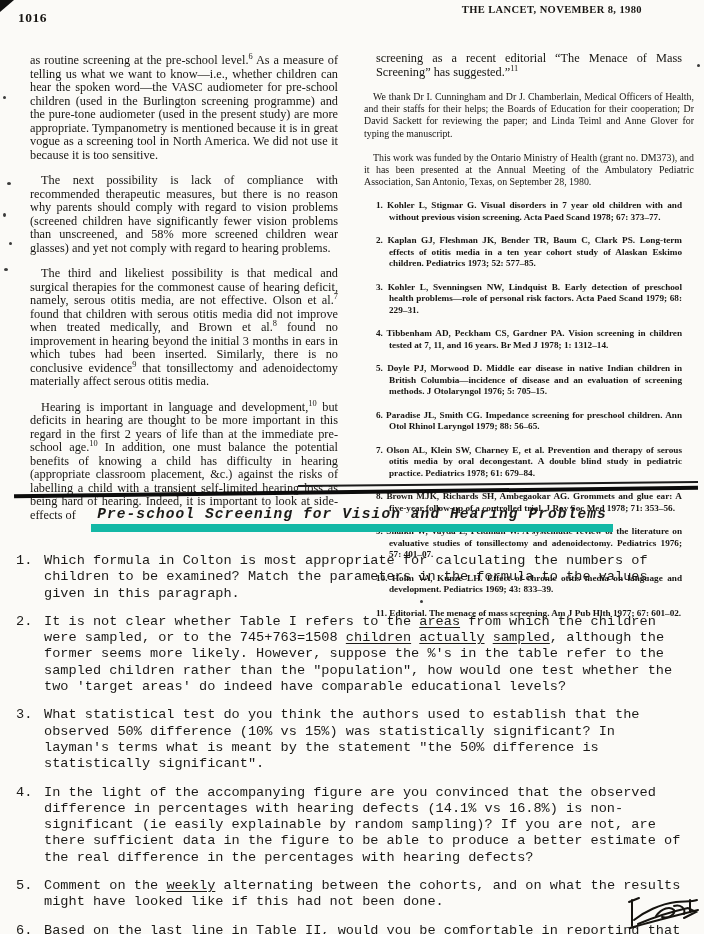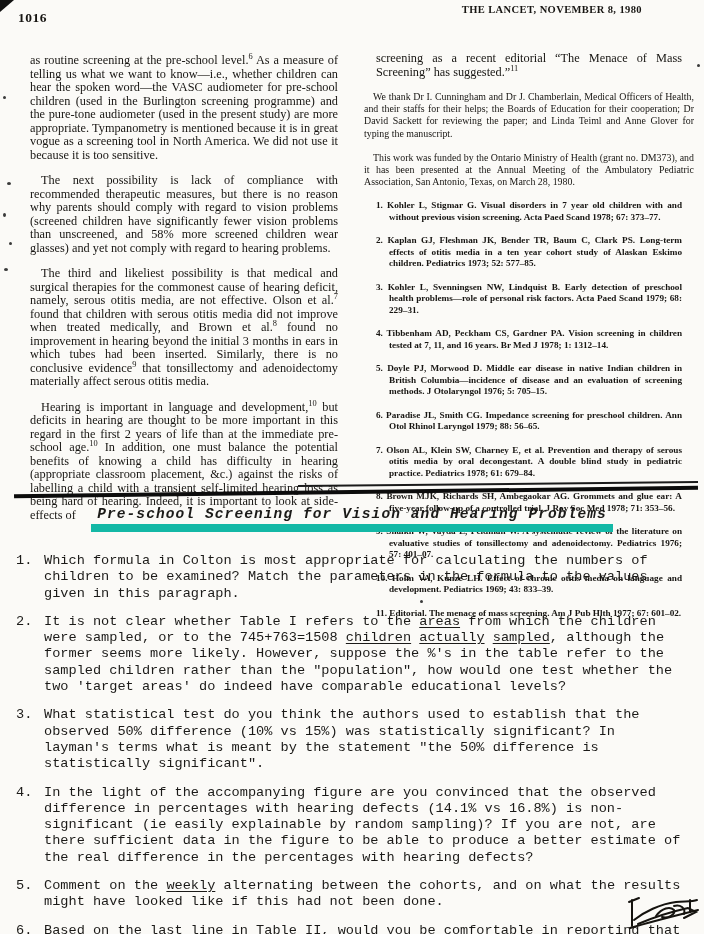--- a/index.html
+++ b/index.html
@@ -61,21 +61,21 @@
   <p>as routine screening at the pre-school level.<sup>6</sup> As a measure of telling us what we want to know—i.e., whether children can hear the spoken word—the VASC audiometer for pre-school children (used in the Burlington screening programme) and the pure-tone audiometer (used in the present study) are more appropriate. Tympanometry is mentioned because it is in great vogue as a screening tool in North America. We did not use it because it is too sensitive.</p>
   <p class="indent">The next possibility is lack of compliance with recommended therapeutic measures, but there is no reason why parents should comply with regard to vision problems (screened children have significantly fewer vision problems than unscreened, and 58% more screened children wear glasses) and yet not comply with regard to hearing problems.</p>
   <p class="indent">The third and likeliest possibility is that medical and surgical therapies for the commonest cause of hearing deficit, namely, serous otitis media, are not effective. Olson et al.<sup>7</sup> found that children with serous otitis media did not improve when treated medically, and Brown et al.<sup>8</sup> found no improvement in hearing beyond the initial 3 months in ears in which tubes had been inserted. Similarly, there is no conclusive evidence<sup>9</sup> that tonsillectomy and adenoidectomy materially affect serous otitis media.</p>
   <p class="indent">Hearing is important in language and development,<sup>10</sup> but deficits in hearing are thought to be more important in this regard in the first 2 years of life than at the immediate pre-school age.<sup>10</sup> In addition, one must balance the potential benefits of knowing a child has difficulty in hearing (appropriate classroom placement, &amp;c.) against the risks of labelling a child with a transient self-limited hearing loss as being hard of hearing. Indeed, it is important to look at side-effects of</p>
 </div>
 
 <div class="col col-right">
   <p>screening as a recent editorial “The Menace of Mass Screening” has suggested.”<sup>11</sup></p>
   <div class="acks">
     <p>We thank Dr I. Cunningham and Dr J. Chamberlain, Medical Officers of Health, and their staffs for their helps; the Boards of Education for their cooperation; Dr David Sackett for reviewing the paper; and Linda Teiml and Anne Glover for typing the manuscript.</p>
-    <p>This work was funded by the Ontario Ministry of Health (grant no. DM373), and it has been presented at the Annual Meeting of the Ambulatory Pediatric Association, San Antonio, Texas, on March 28, 1980.</p>
+    <p>This work was funded by the Ontario Ministry of Health (grant no. DM373), and it has been presented at the Annual Meeting of the Ambulatory Pediatric Association, San Antonio, Texas, on September 28, 1980.</p>
   </div>
   <div class="refs">
     <p class="ref">1. Kohler L, Stigmar G. Visual disorders in 7 year old children with and without previous vision screening. Acta Paed Scand 1978; 67: 373–77.</p>
     <p class="ref">2. Kaplan GJ, Fleshman JK, Bender TR, Baum C, Clark PS. Long-term effects of otitis media in a ten year cohort study of Alaskan Eskimo children. Pediatrics 1973; 52: 577–85.</p>
     <p class="ref">3. Kohler L, Svenningsen NW, Lindquist B. Early detection of preschool health problems—role of personal risk factors. Acta Paed Scand 1979; 68: 229–31.</p>
     <p class="ref">4. Tibbenham AD, Peckham CS, Gardner PA. Vision screening in children tested at 7, 11, and 16 years. Br Med J 1978; 1: 1312–14.</p>
     <p class="ref">5. Doyle PJ, Morwood D. Middle ear disease in native Indian children in British Columbia—incidence of disease and an evaluation of screening methods. J Otolaryngol 1976; 5: 705–15.</p>
     <p class="ref">6. Paradise JL, Smith CG. Impedance screening for preschool children. Ann Otol Rhinol Laryngol 1979; 88: 56–65.</p>
     <p class="ref">7. Olson AL, Klein SW, Charney E, et al. Prevention and therapy of serous otitis media by oral decongestant. A double blind study in pediatric practice. Pediatrics 1978; 61: 679–84.</p>
     <p class="ref">8. Brown MJK, Richards SH, Ambegaokar AG. Grommets and glue ear: A five-year follow-up of a controlled trial. J Roy Soc Med 1978; 71: 353–56.</p>

